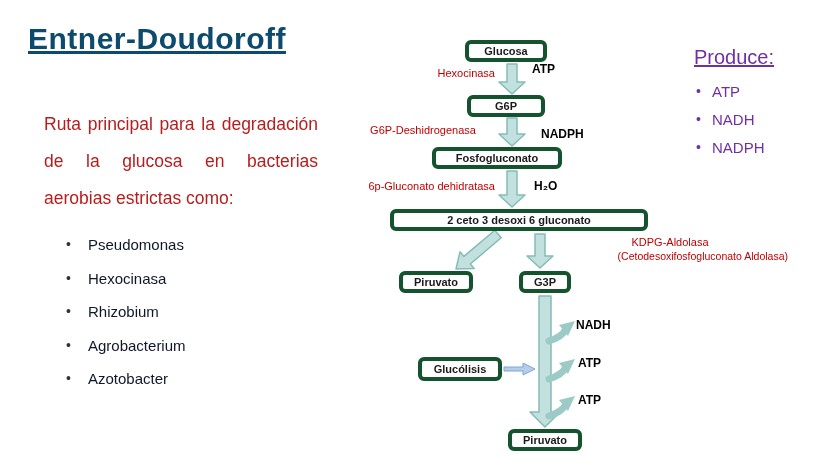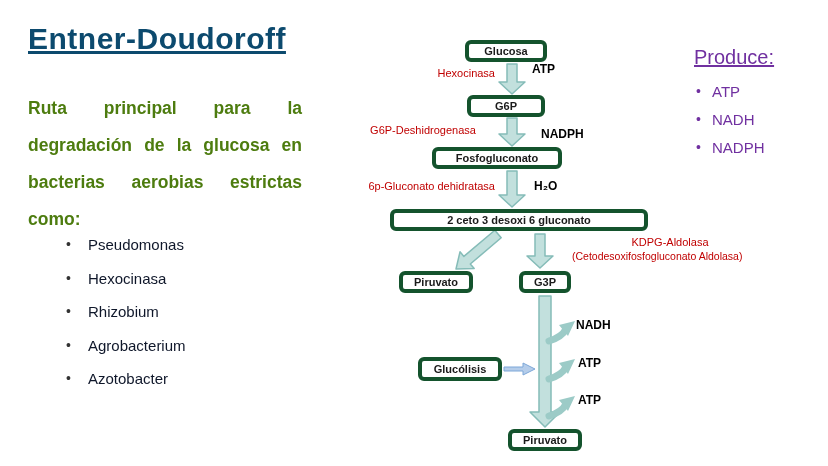--- a/index.html
+++ b/index.html
@@ -7,21 +7,21 @@
     position:relative;width:828px;height:466px;background:#ffffff;
     font-family:"Liberation Sans", sans-serif;overflow:hidden;margin:0 auto;
   }
   .title{
     position:absolute;left:28px;top:22px;
     font-size:30px;font-weight:bold;color:#0c4a6e;
     text-decoration:underline;letter-spacing:0.5px;
   }
   .desc{
     position:absolute;left:28px;top:90px;width:274px;
-    font-size:17.5px;color:#4d7c0f;line-height:37px;text-align:justify;margin:0;font-weight:bold;
+    font-size:17.5px;color:#b91c1c;line-height:37px;text-align:justify;margin:16px;
   }
   .bacteria{
     position:absolute;left:66px;top:236px;margin:0;padding:0;list-style:none;
   }
   .bacteria li{
     font-size:15px;color:#0f172a;margin:0 0 16.5px 0;padding-left:22px;position:relative;
   }
   .bacteria li::before{
     content:"•";position:absolute;left:0;top:0;color:#333;font-size:14px;
   }
@@ -112,21 +112,21 @@
   <div class="node" style="left:390px;top:209px;width:258px;height:22px;">2 ceto 3 desoxi 6 gluconato</div>
   <div class="node" style="left:399px;top:271px;width:74px;height:22px;">Piruvato</div>
   <div class="node" style="left:519px;top:271px;width:52px;height:22px;">G3P</div>
   <div class="node" style="left:418px;top:357px;width:84px;height:24px;">Glucólisis</div>
   <div class="node" style="left:508px;top:429px;width:74px;height:22px;">Piruvato</div>
 
   <div class="enzyme" style="left:380px;top:67px;width:115px;text-align:right;">Hexocinasa</div>
   <div class="enzyme" style="left:353px;top:124px;width:140px;text-align:center;">G6P-Deshidrogenasa</div>
   <div class="enzyme" style="left:332px;top:180px;width:163px;text-align:right;">6p-Gluconato dehidratasa</div>
   <div class="enzyme" style="left:600px;top:236px;width:140px;text-align:center;">KDPG-Aldolasa</div>
-  <div class="enzyme" style="left:572px;top:250px;width:216px;text-align:left;font-size:10.5px;">(Cetodesoxifosfogluconato Aldolasa)</div>
+  <div class="enzyme" style="left:572px;top:250px;width:216px;text-align:right;font-size:10.5px;">(Cetodesoxifosfogluconato Aldolasa)</div>
 
   <div class="product" style="left:532px;top:62px;">ATP</div>
   <div class="product" style="left:541px;top:127px;">NADPH</div>
   <div class="product" style="left:534px;top:179px;">H₂O</div>
   <div class="product" style="left:576px;top:318px;">NADH</div>
   <div class="product" style="left:578px;top:356px;">ATP</div>
   <div class="product" style="left:578px;top:393px;">ATP</div>
 
 </div>
 

